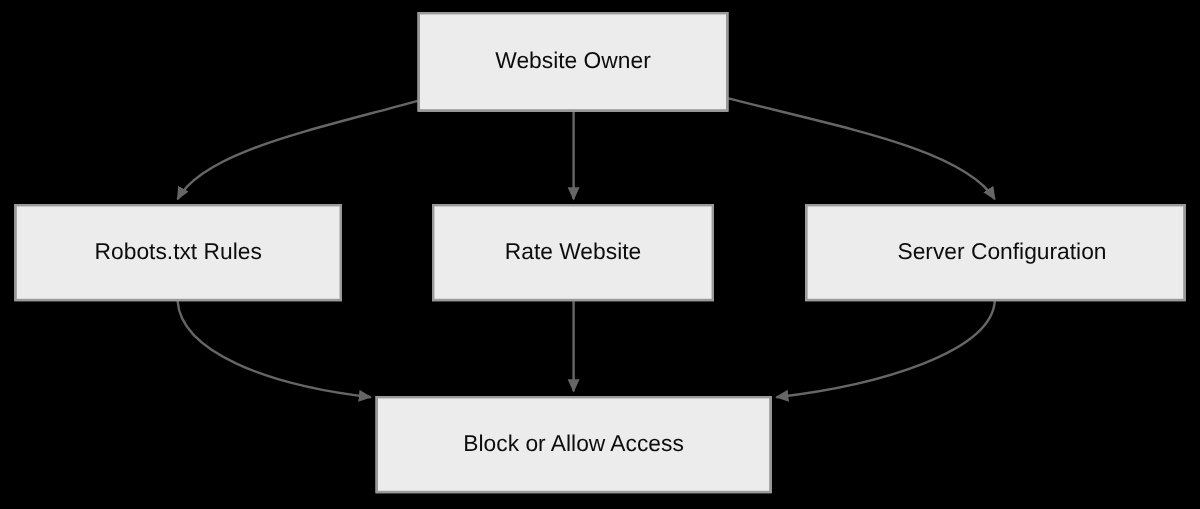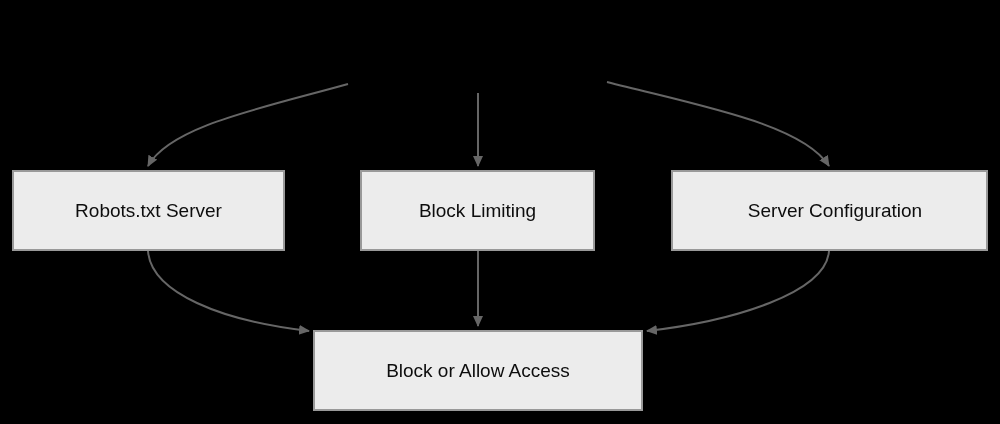--- a/index.html
+++ b/index.html
@@ -66,27 +66,30 @@
       </marker>
     </defs>
     <path class="edge" d="M 348,84 C 262,108 170,126 148,166" marker-end="url(#arrowhead)"></path>
     <path class="edge" d="M 478,93 L 478,166" marker-end="url(#arrowhead)"></path>
     <path class="edge" d="M 607,82 C 700,106 802,124 829,166" marker-end="url(#arrowhead)"></path>
     <path class="edge" d="M 148,251 C 151,293 222,321 309,331" marker-end="url(#arrowhead)"></path>
     <path class="edge" d="M 478,251 L 478,326" marker-end="url(#arrowhead)"></path>
     <path class="edge" d="M 829,251 C 826,293 734,321 647,331" marker-end="url(#arrowhead)"></path>
   </svg>
 
+  <div class="node" id="node-website-owner">
+    <span>Website Owner</span>
+  </div>
 
   <div class="node" id="node-robots-txt-rules">
-    <span>Robots.txt Server</span>
+    <span>Robots.txt Rules</span>
   </div>
 
   <div class="node" id="node-rate-limiting">
-    <span>Block Limiting</span>
+    <span>Rate Website</span>
   </div>
 
   <div class="node" id="node-server-configuration">
     <span>Server Configuration</span>
   </div>
 
   <div class="node" id="node-block-or-allow">
     <span>Block or Allow Access</span>
   </div>
 

